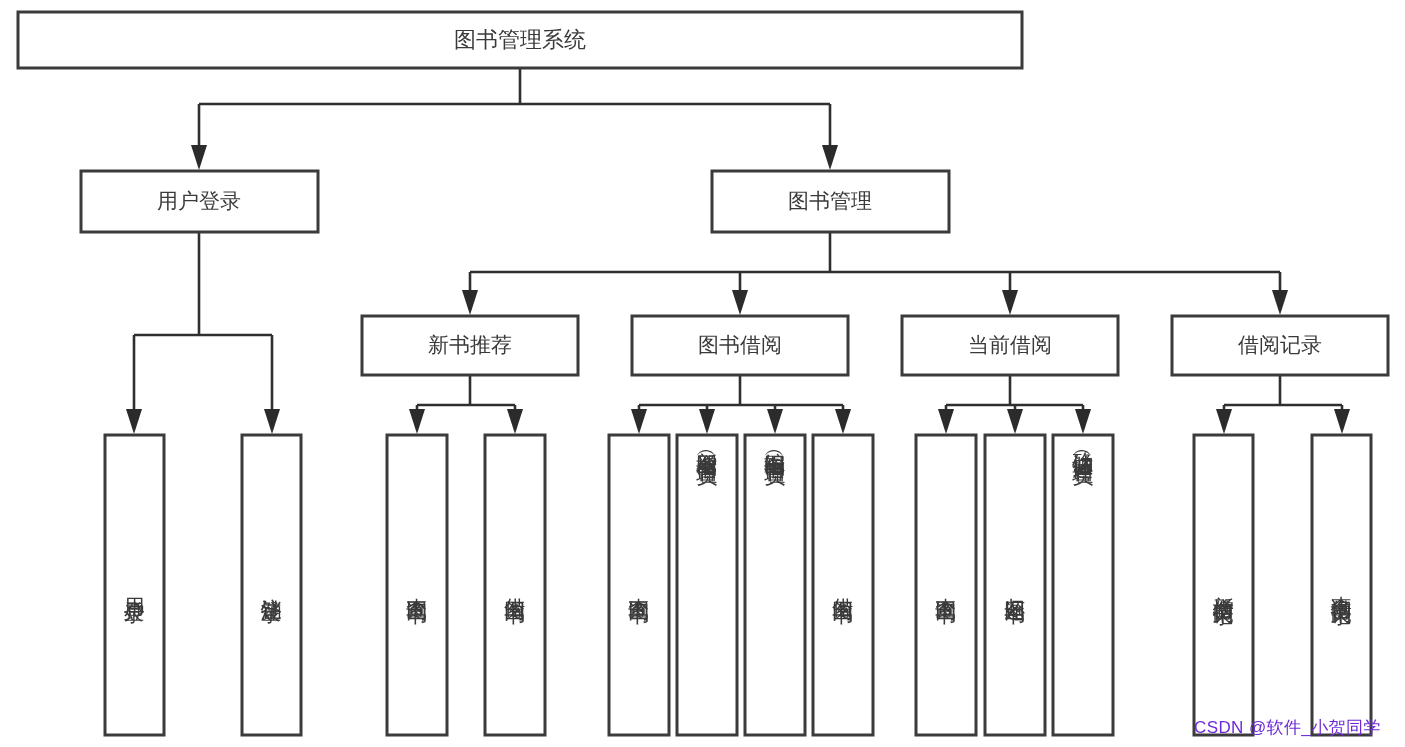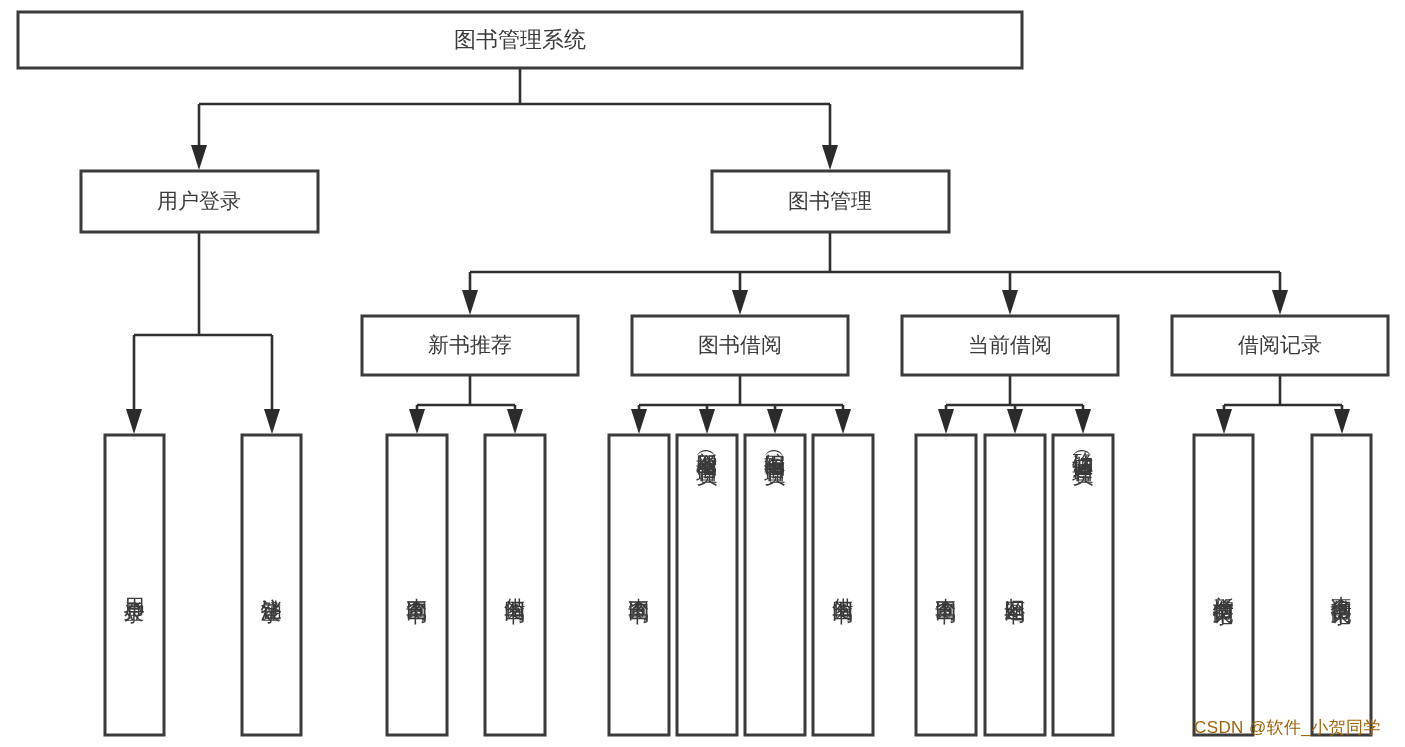--- a/index.html
+++ b/index.html
@@ -71,21 +71,21 @@
     color: #3a3a3a;
     white-space: nowrap;
     text-align: center;
   }
   .watermark {
     position: absolute;
     left: 1194px;
     top: 716px;
     font-family: "Liberation Sans", "DejaVu Sans", sans-serif;
     font-size: 17px;
-    color: #a16207;
+    color: #6d28d9;
     white-space: nowrap;
     letter-spacing: 0.4px;
   }
 </style>
 </head>
 <body>
 
 <div id="diagram-root">
 
   <svg class="flow" viewBox="0 0 1405 747" xmlns="http://www.w3.org/2000/svg">

